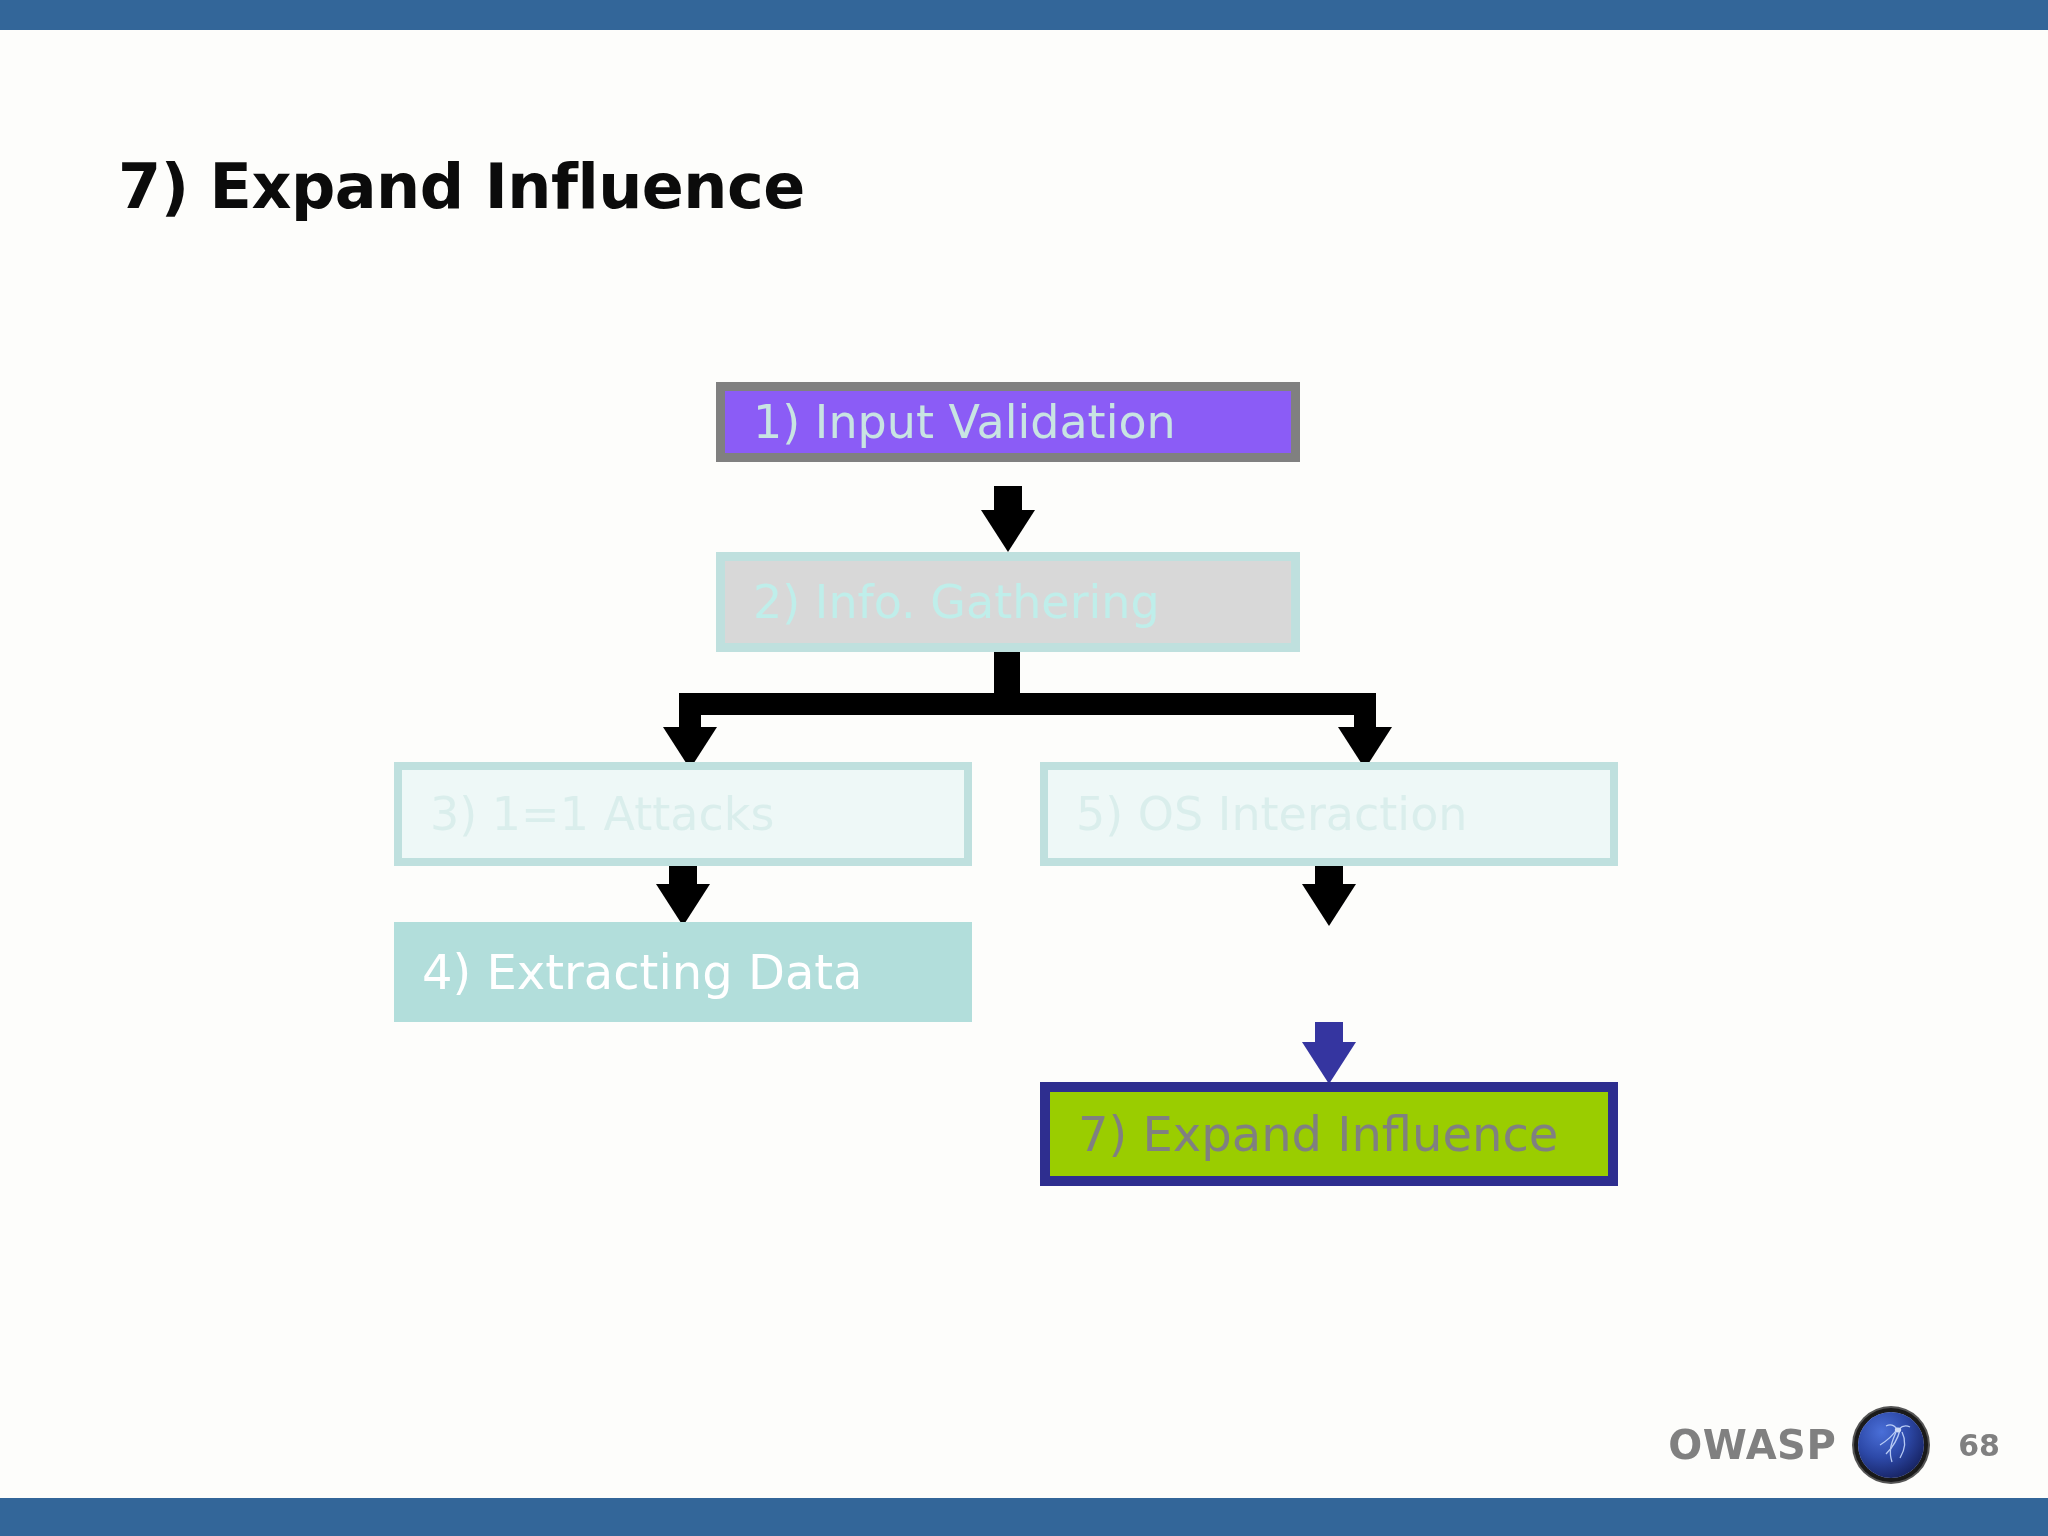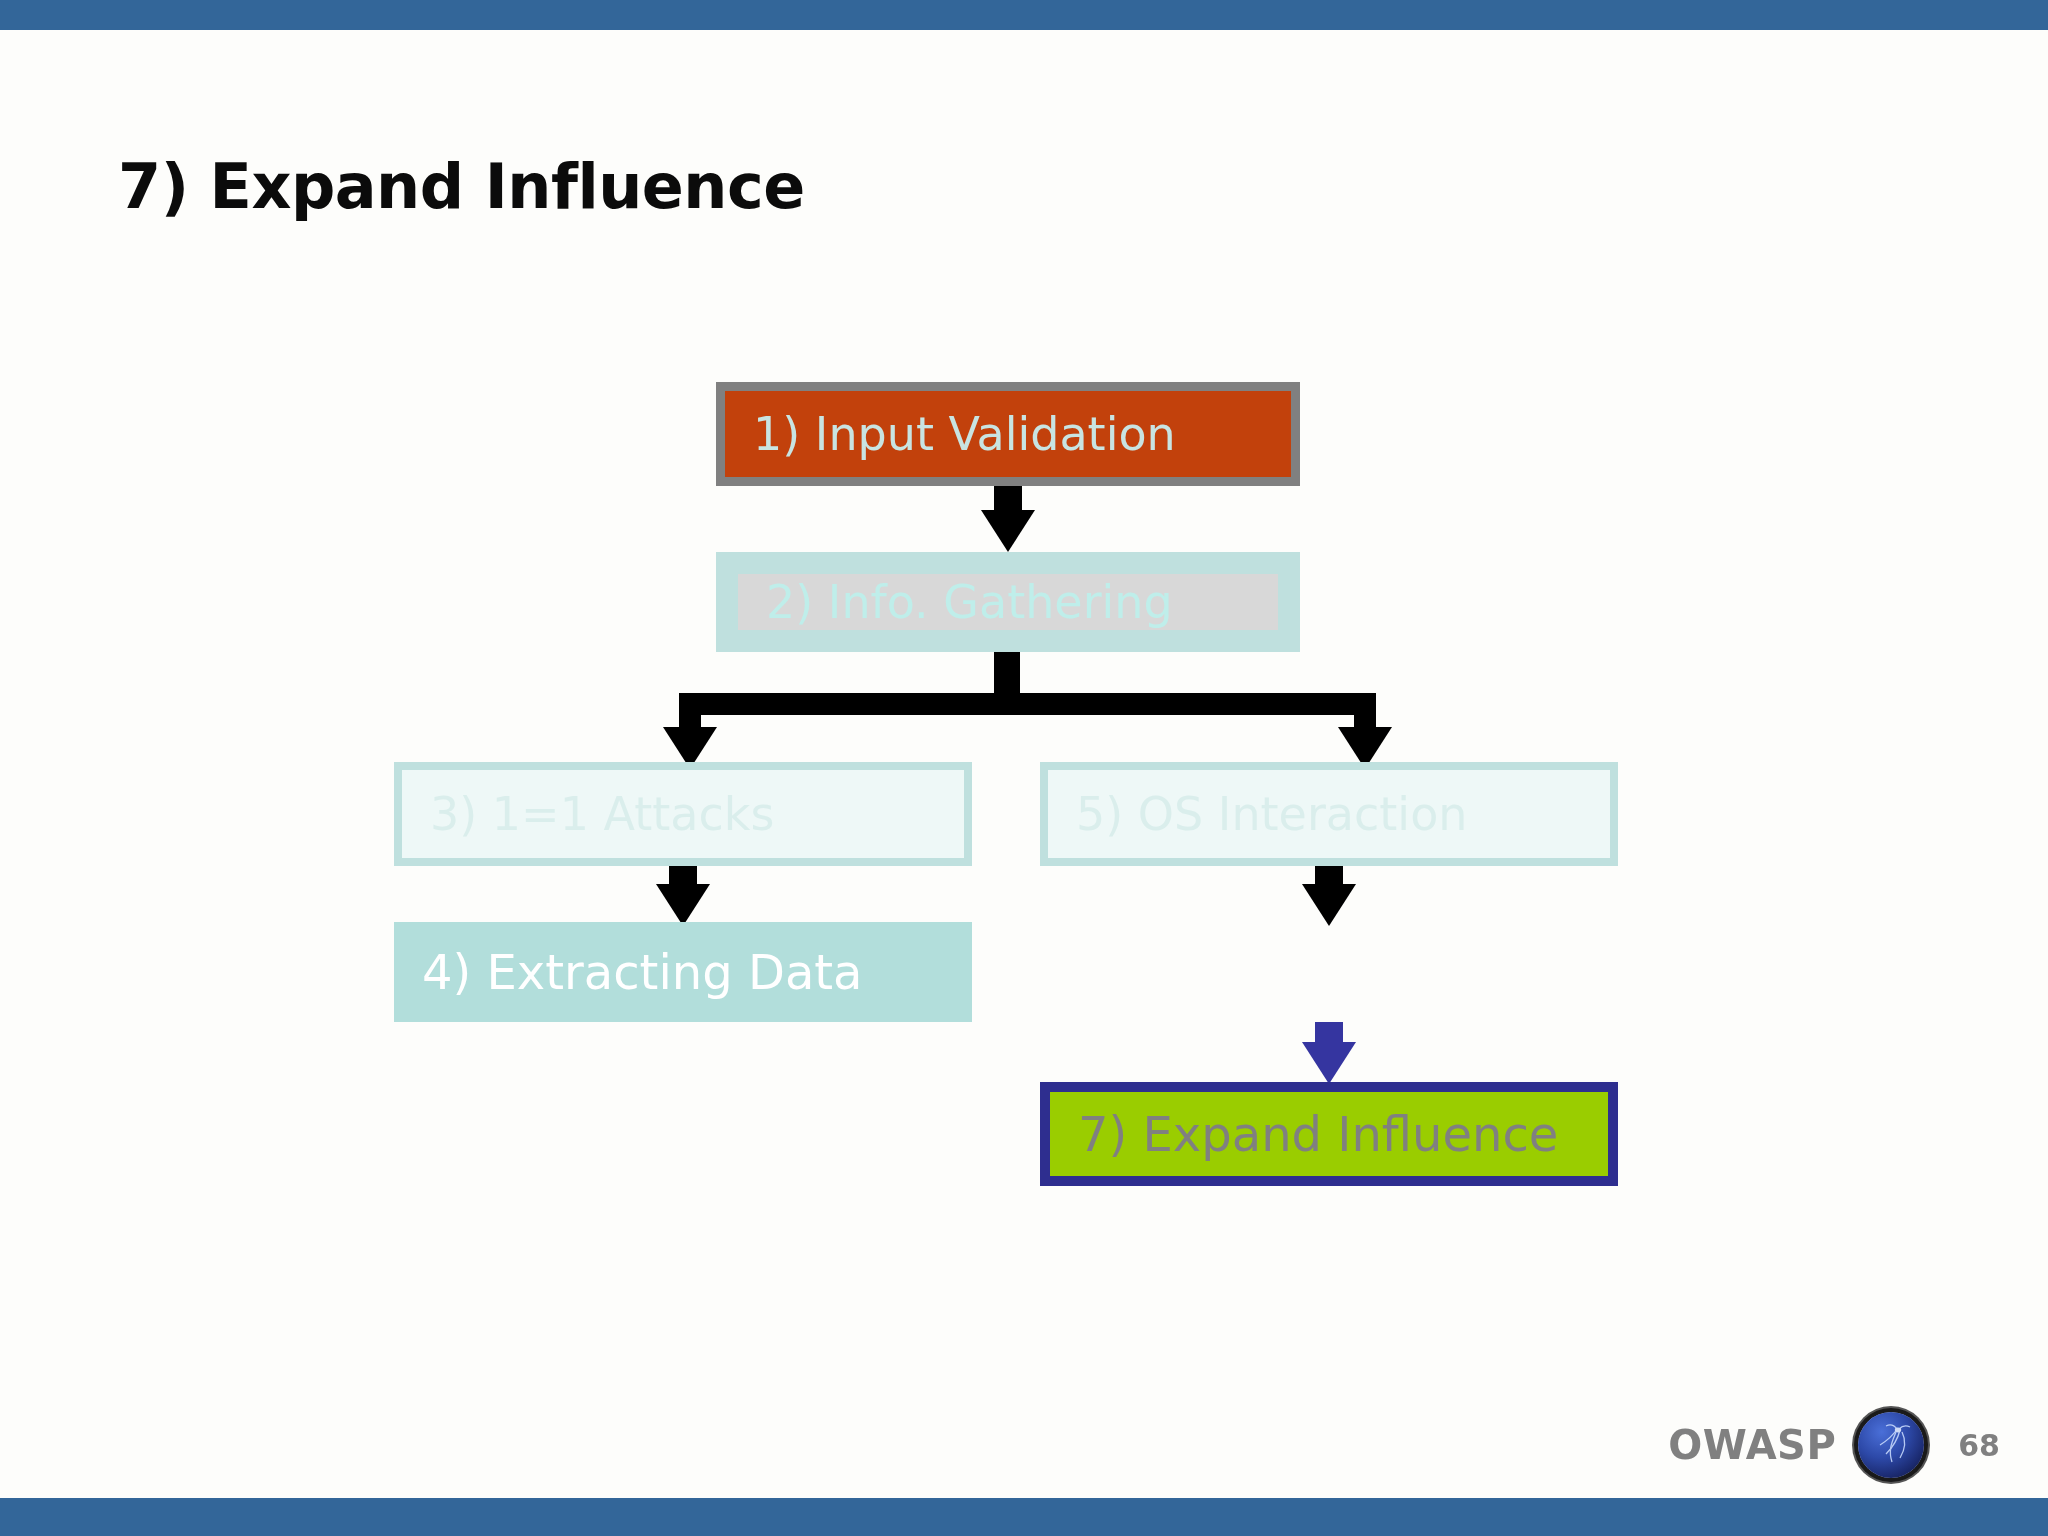--- a/index.html
+++ b/index.html
@@ -61,33 +61,33 @@
     overflow: hidden;
   }
   .node .node-label {
     display: block;
     padding-left: 28px;
   }
 
   
   .n1 {
     left: 716px; top: 382px;
-    width: 584px; height: 104px;
-    background: #c2410c;
+    width: 584px; height: 80px;
+    background: #8b5cf6;
     border: 9px solid #808080;
     color: #c8e4e2;
     font-size: 46px;
   }
 
   
   .n2 {
     left: 716px; top: 552px;
     width: 584px; height: 100px;
     background: #bfe0de;
-    padding: 22px;
+    padding: 9px;
     color: #bfeeea;
     font-size: 46px;
   }
   .n2 .inner {
     width: 100%;
     height: 100%;
     background: #d8d8d8;
     display: flex;
     align-items: center;
   }

